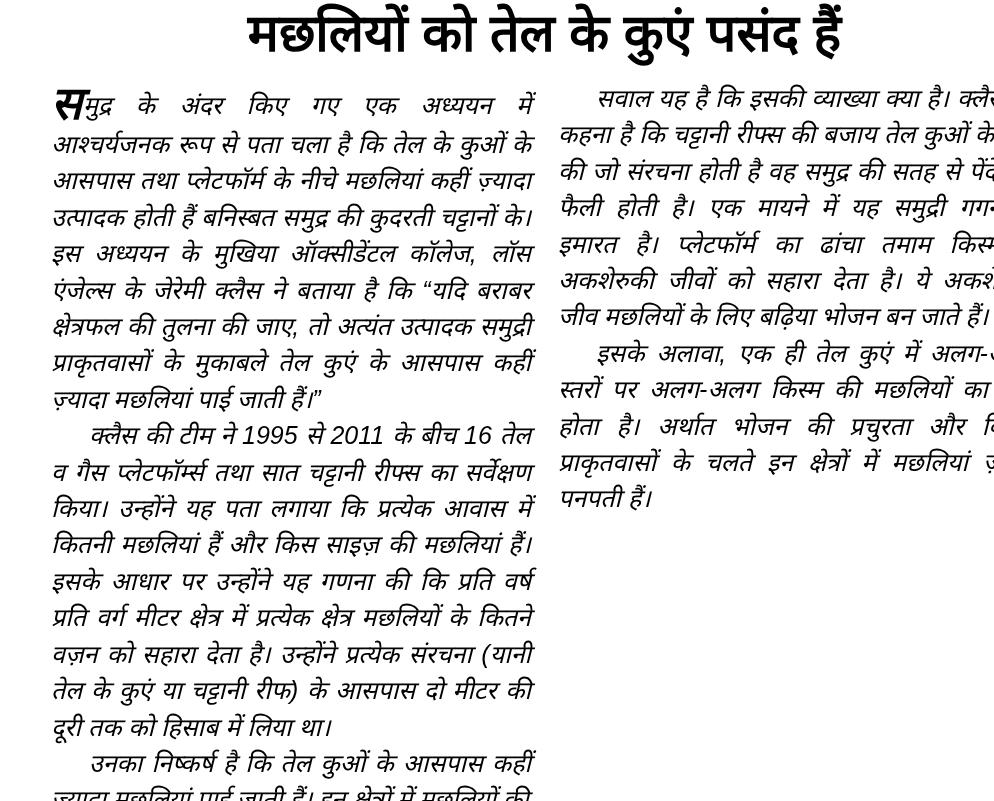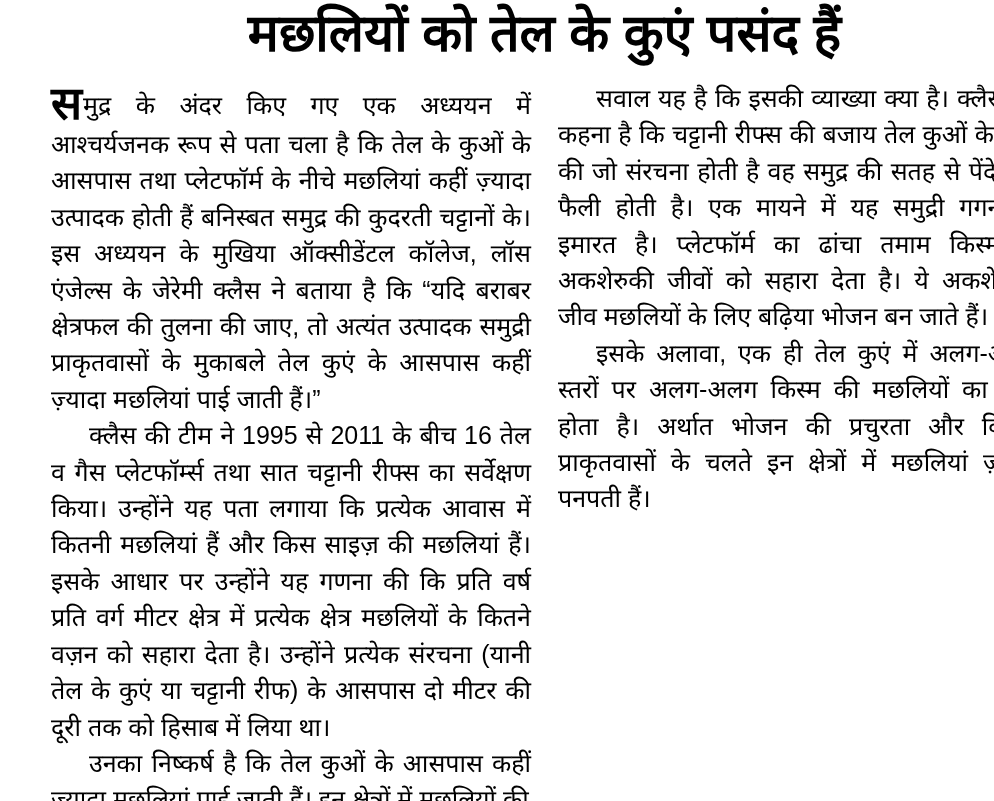--- a/index.html
+++ b/index.html
@@ -38,20 +38,21 @@
     flex: 1 1 0;
     min-width: 0;
     font-size: 25px;
     line-height: 36.4px;
     text-align: justify;
     text-justify: inter-word;
   }
   .col p {
     margin: 0;
     padding: 0;
+    font-style: italic;
   }
   .col p.indent {
     text-indent: 38px;
   }
   .dropcap {
     font-size: 46px;
     font-weight: 700;
     line-height: 1;
     vertical-align: -5px;
     padding-right: 1px;

